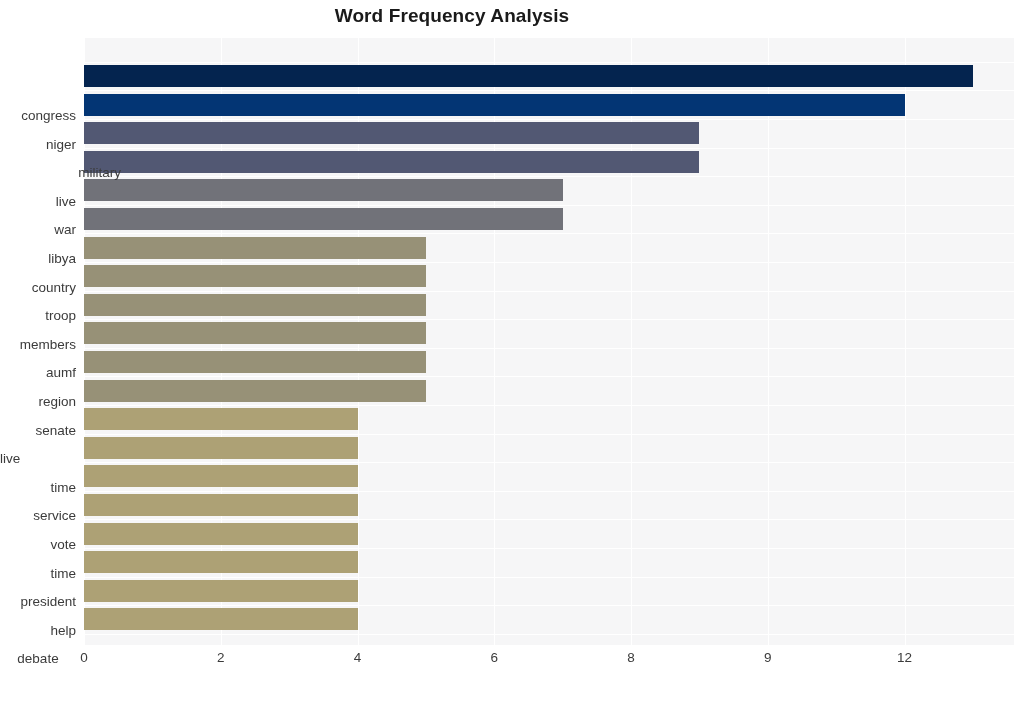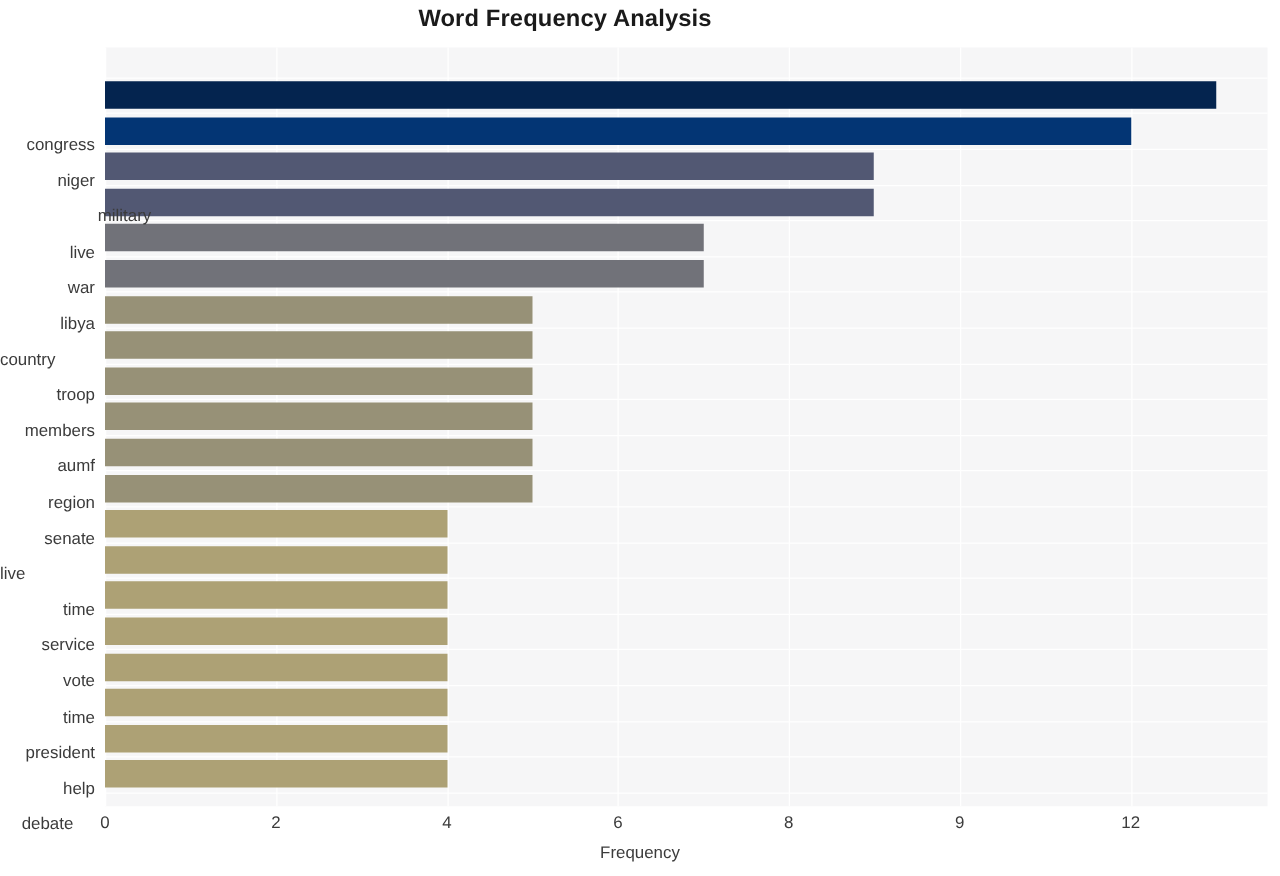--- a/index.html
+++ b/index.html
@@ -180,21 +180,21 @@
       </div>
   </div>
 
   <div id="ylabels-layer">
       <div class="ylabel" style="top: 69px; left: 0px; width: 76px; text-align: right;">congress</div>
       <div class="ylabel" style="top: 97.6px; left: 0px; width: 76px; text-align: right;">niger</div>
       <div class="ylabel" style="top: 126.2px; left: 0px; width: 76px; text-align: right; padding-left: 45px;">military</div>
       <div class="ylabel" style="top: 154.8px; left: 0px; width: 76px; text-align: right;">live</div>
       <div class="ylabel" style="top: 183.4px; left: 0px; width: 76px; text-align: right;">war</div>
       <div class="ylabel" style="top: 212px; left: 0px; width: 76px; text-align: right;">libya</div>
-      <div class="ylabel" style="top: 240.6px; left: 0px; width: 76px; text-align: left;">country</div>
+      <div class="ylabel" style="top: 240.6px; left: 0px; width: 76px; text-align: right;">country</div>
       <div class="ylabel" style="top: 269.2px; left: 0px; width: 76px; text-align: right;">troop</div>
       <div class="ylabel" style="top: 297.8px; left: 0px; width: 76px; text-align: right;">members</div>
       <div class="ylabel" style="top: 326.4px; left: 0px; width: 76px; text-align: right;">aumf</div>
       <div class="ylabel" style="top: 355px; left: 0px; width: 76px; text-align: right;">region</div>
       <div class="ylabel" style="top: 383.6px; left: 0px; width: 76px; text-align: right;">senate</div>
       <div class="ylabel" style="top: 412.2px; left: 0px; width: 76px; text-align: left;">live</div>
       <div class="ylabel" style="top: 440.8px; left: 0px; width: 76px; text-align: right;">time</div>
       <div class="ylabel" style="top: 469.4px; left: 0px; width: 76px; text-align: right;">service</div>
       <div class="ylabel" style="top: 498px; left: 0px; width: 76px; text-align: right;">vote</div>
       <div class="ylabel" style="top: 526.6px; left: 0px; width: 76px; text-align: right;">time</div>
@@ -205,15 +205,14 @@
   <div id="xticks-layer">
       <div class="xtick" style="left: 84px;">0</div>
       <div class="xtick" style="left: 220.765px;">2</div>
       <div class="xtick" style="left: 357.529px;">4</div>
       <div class="xtick" style="left: 494.294px;">6</div>
       <div class="xtick" style="left: 631.059px;">8</div>
       <div class="xtick" style="left: 767.824px;">9</div>
       <div class="xtick" style="left: 904.588px;">12</div>
     </div>
 
-  <div id="xaxis-title">Frequency</div>
 
 </div>
 
 </body></html>

